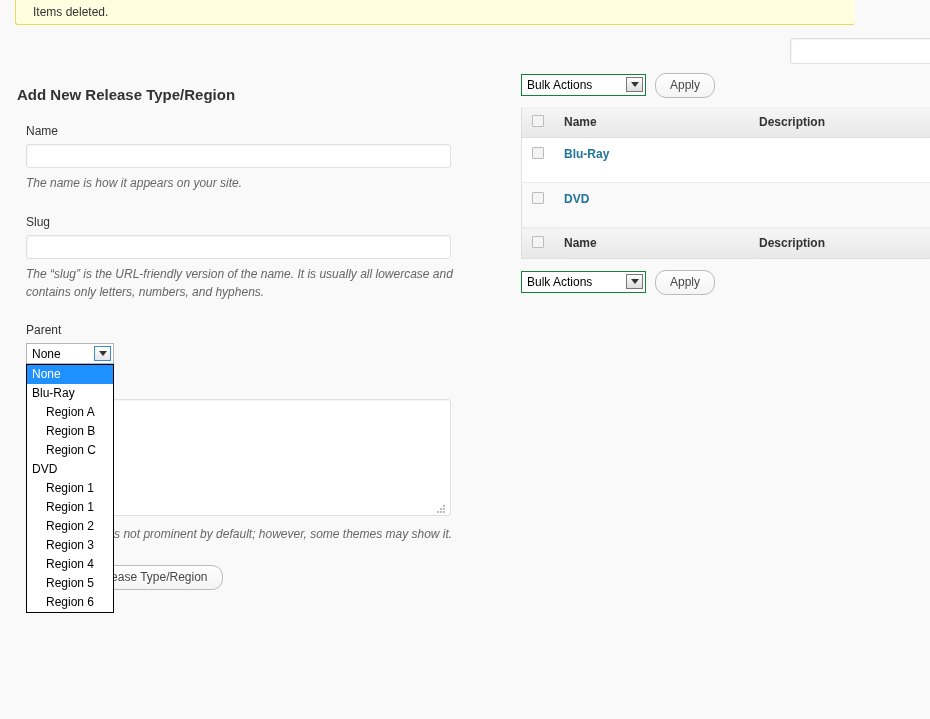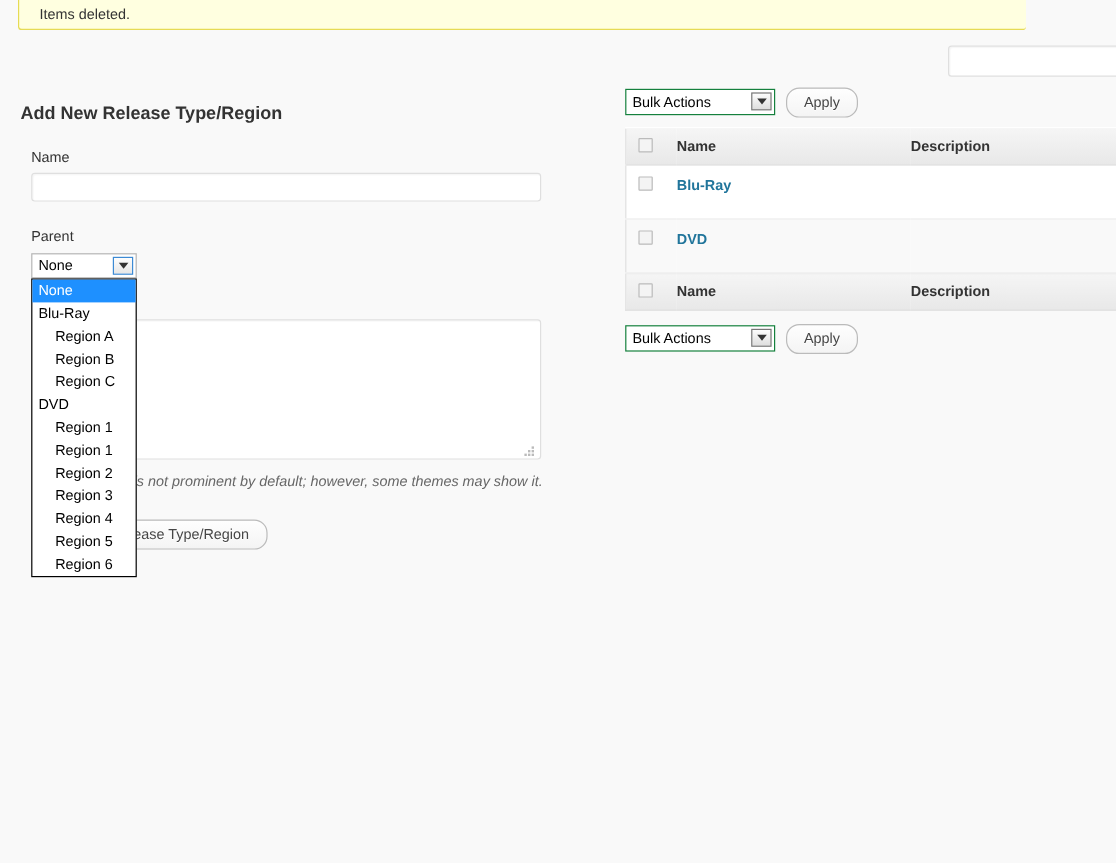--- a/index.html
+++ b/index.html
@@ -317,22 +317,30 @@
 
 <div class="col-left">
 
   <h2 class="form-title">Add New Release Type/Region</h2>
 
   <div class="field-group">
     <div class="form-field">
       <label>Name</label>
       <input type="text" value="" style="">
     </div>
-  </div>
-
+    <p class="help-text" style="padding-left:9px;">The name is how it appears on your site.</p>
+  </div>
+
+  <div class="field-group">
+    <div class="form-field">
+      <label>Slug</label>
+      <input type="text" value="" style="">
+    </div>
+    <p class="help-text" style="padding-left:9px;">The “slug” is the URL-friendly version of the name. It is usually all lowercase and contains only letters, numbers, and hyphens.</p>
+  </div>
 
   <div class="field-group" style="margin-bottom:14px;">
     <div class="form-field">
       <label>Parent</label>
       <div class="select-shell">
         <div class="select-face">
           <span>None</span>
           <span class="select-arrow-btn">
             <span class="arrow-glyph"></span>
           </span>

